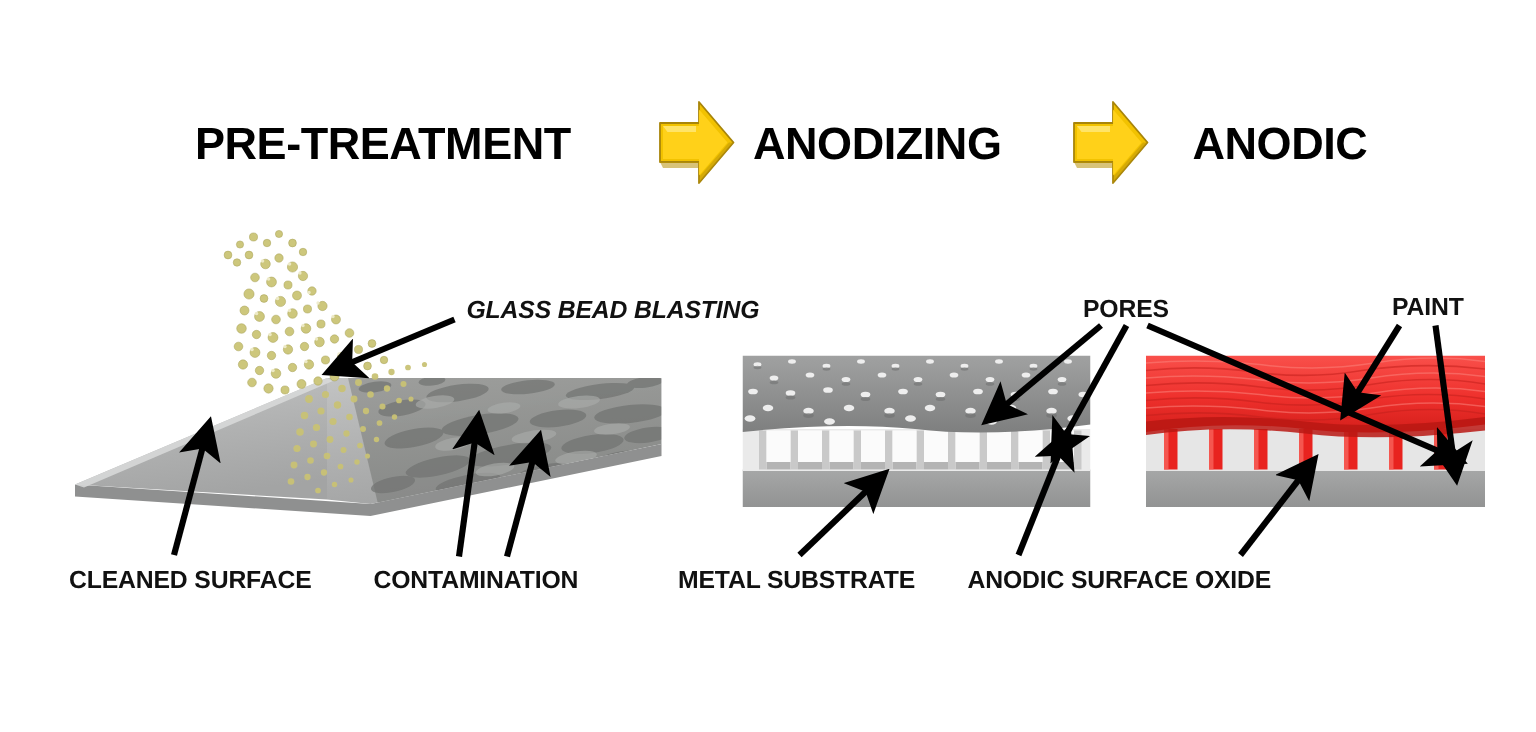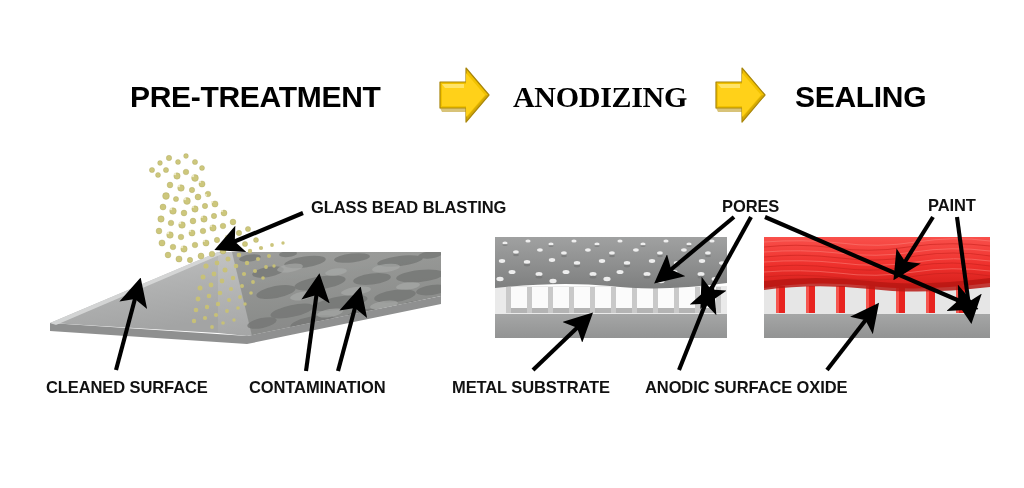--- a/index.html
+++ b/index.html
@@ -14,38 +14,38 @@
   .hdr{
     position:absolute;
     font-weight:bold;
     color:#000000;
     letter-spacing:-0.3px;
     white-space:nowrap;
     font-size:30px;
     line-height:30px;
   }
   #hdr-pre{left:130px;top:82px;}
-  #hdr-ano{left:513px;top:82px;font-family:Liberation Serif, serif;}
+  #hdr-ano{left:502px;top:82px;}
   #hdr-seal{left:795px;top:82px;}
 
   .stage-arrow{position:absolute;width:56px;height:62px;}
   #arrow1{left:436px;top:64px;}
   #arrow2{left:712px;top:64px;}
 
   
   .lbl{
     position:absolute;
     font-weight:bold;
     color:#111111;
     white-space:nowrap;
     font-size:16.5px;
     line-height:18px;
     letter-spacing:-0.1px;
   }
-  #lbl-gbb{left:311px;top:198px;}
+  #lbl-gbb{left:311px;top:198px;font-style:italic;}
   #lbl-pores{left:722px;top:197px;}
   #lbl-paint{left:928px;top:196px;}
   #lbl-cleaned{left:46px;top:378px;}
   #lbl-contam{left:249px;top:378px;}
   #lbl-metal{left:452px;top:378px;}
   #lbl-aao{left:645px;top:378px;}
 
   
   svg.art{position:absolute;left:0;top:0;width:1024px;height:488px;overflow:visible;}
   svg.art.nohit{pointer-events:none;}
@@ -68,21 +68,21 @@
   <div class="hdr" id="hdr-ano">ANODIZING</div>
 
   <svg class="stage-arrow nohit" id="arrow2" viewBox="0 0 56 62">
     <polygon points="4,18 30,18 30,4 53,31 30,58 30,44 4,44" fill="#F2C200" stroke="#A8850A" stroke-width="1.2" stroke-linejoin="round"></polygon>
     <polygon points="6,20 30,20 30,9 49,31 30,53 30,42 6,42" fill="#FFD21A" opacity="0.95"></polygon>
     <polygon points="6,20 28,20 28,24 9,24" fill="#FFE877" opacity="0.85"></polygon>
     <polygon points="4,44 30,44 30,48 6,48" fill="#B8920A" opacity="0.55"></polygon>
     <polygon points="30,58 53,31 50,31 30,54" fill="#B8920A" opacity="0.5"></polygon>
   </svg>
 
-  <div class="hdr" id="hdr-seal">SEALING</div>
+  <div class="hdr" id="hdr-seal">ANODIC</div>
 
   <svg class="art nohit" viewBox="0 0 1024 488">
     <defs>
       <linearGradient id="gPlateClean" x1="0" y1="0" x2="0.35" y2="1">
         <stop offset="0" stop-color="#c2c3c3"></stop>
         <stop offset="0.55" stop-color="#b0b1b1"></stop>
         <stop offset="1" stop-color="#a3a4a4"></stop>
       </linearGradient>
       <linearGradient id="gPlateDirty" x1="0" y1="0" x2="0.25" y2="1">
         <stop offset="0" stop-color="#9b9c9a"></stop>

